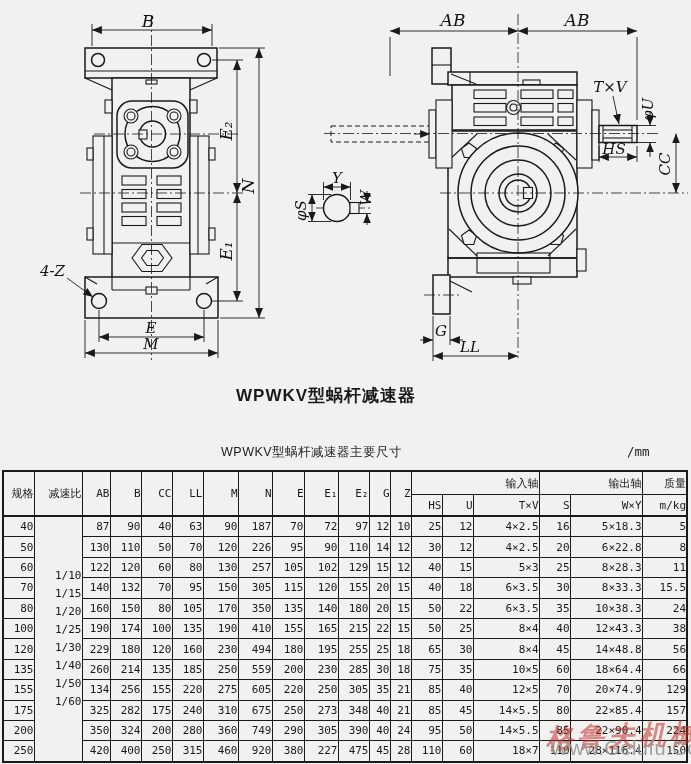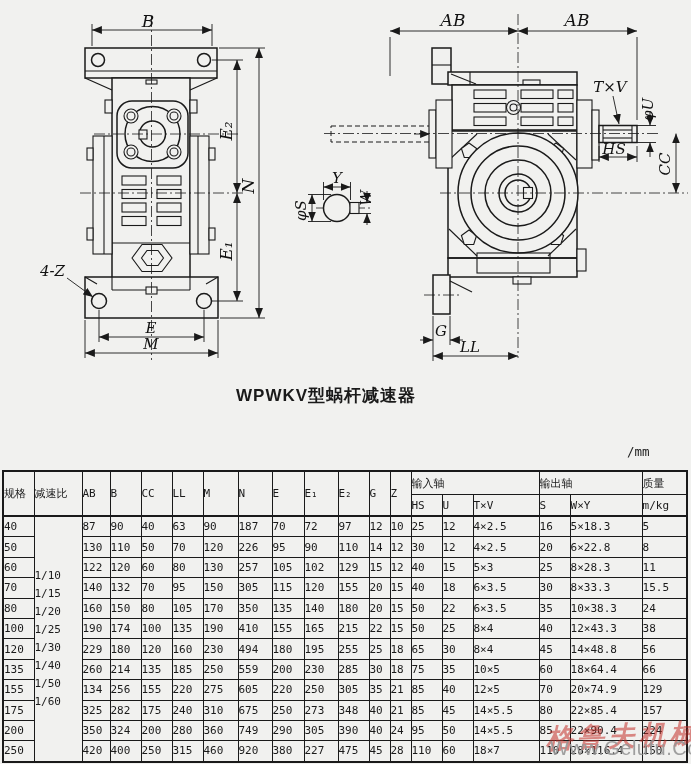--- a/index.html
+++ b/index.html
@@ -13,21 +13,21 @@
   .dim{fill:none;stroke:#1a1a1a;stroke-width:0.9;}
   .cl{fill:none;stroke:#1a1a1a;stroke-width:0.8;stroke-dasharray:11 3 2 3;}
   .hid{fill:none;stroke:#1a1a1a;stroke-width:1;stroke-dasharray:5 3;}
   .lbl{font-family:"DejaVu Serif",serif;font-style:italic;font-size:15px;fill:#111;}
   .lbl-big{font-size:17px;}
   .main-title{position:absolute;top:371px;left:236px;font-size:17px;font-weight:bold;
         letter-spacing:1px;white-space:nowrap;margin-top:13px;}
   .tbl-caption{position:absolute;top:444px;left:221px;font-size:12.5px;letter-spacing:.5px;white-space:nowrap;}
   .tbl-unit{position:absolute;top:444px;left:599px;font-size:12.5px;font-family:"DejaVu Sans Mono",monospace;margin-left:28px;}
   table.dims{position:absolute;top:470px;left:2px;width:593px;border-collapse:collapse;
-        table-layout:fixed;text-align:left;border:2px solid #1a1a1a;}
+        table-layout:fixed;text-align:right;border:2px solid #1a1a1a;}
   table.dims th,table.dims td{border:1px solid #1a1a1a;padding:0;font-weight:normal;
         font-family:"DejaVu Sans Mono",monospace;font-size:11px;overflow:hidden;}
   table.dims thead th{height:22px;}
   table.dims thead tr.sub th{height:20px;}
   table.dims thead{border-bottom:2px solid #1a1a1a;}
   table.dims tbody td{height:19.4px;}
   th.cn{font-family:"Liberation Sans",sans-serif;font-size:12px;}
   td.ratio-cell div{line-height:18px;}
   .wm-cn{position:absolute;top:718px;left:546px;font-size:27px;font-weight:bold;font-style:italic;
         color:rgba(195,45,40,.55);letter-spacing:4px;white-space:nowrap;transform:rotate(-2deg);z-index:5;}
@@ -258,20 +258,21 @@
       <text class="lbl" transform="translate(371,198) rotate(-90)" text-anchor="middle">W</text>
 
       <line class="dim" x1="331" y1="194.5" x2="308" y2="194.5"></line>
       <line class="dim" x1="331" y1="221.5" x2="308" y2="221.5"></line>
       <line class="dim" x1="312" y1="194.5" x2="312" y2="221.5" marker-start="url(#arr)" marker-end="url(#arr)"></line>
       <text class="lbl" transform="translate(306,221) rotate(-90)">φS</text>
     </g>
   </svg>
 
   <div class="main-title">WPWKV型蜗杆减速器</div>
+  <div class="tbl-caption">WPWKV型蜗杆减速器主要尺寸</div>
   <div class="tbl-unit">/mm</div>
 
   <table class="dims">
     <colgroup>
       <col style="width:31px">
         <col style="width:48px">
         <col style="width:28px">
         <col style="width:31px">
       <col style="width:31px">
         <col style="width:31px">

